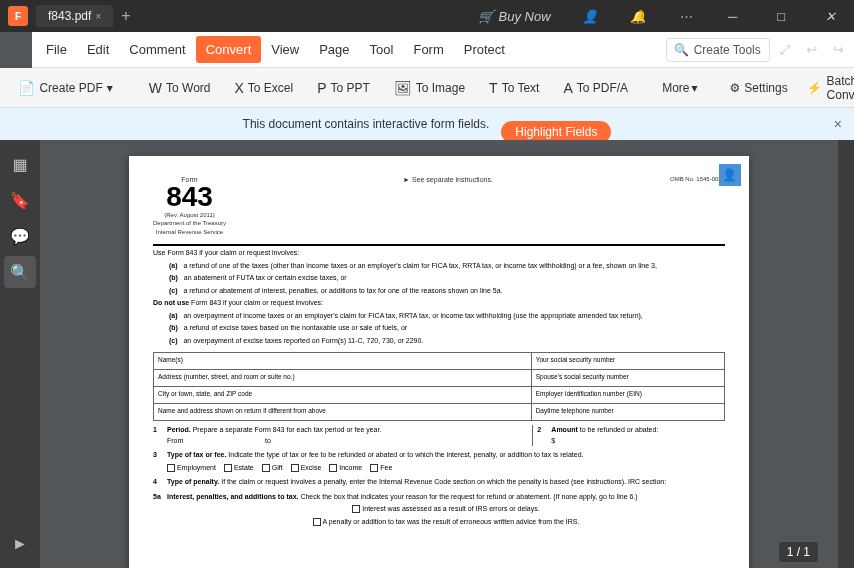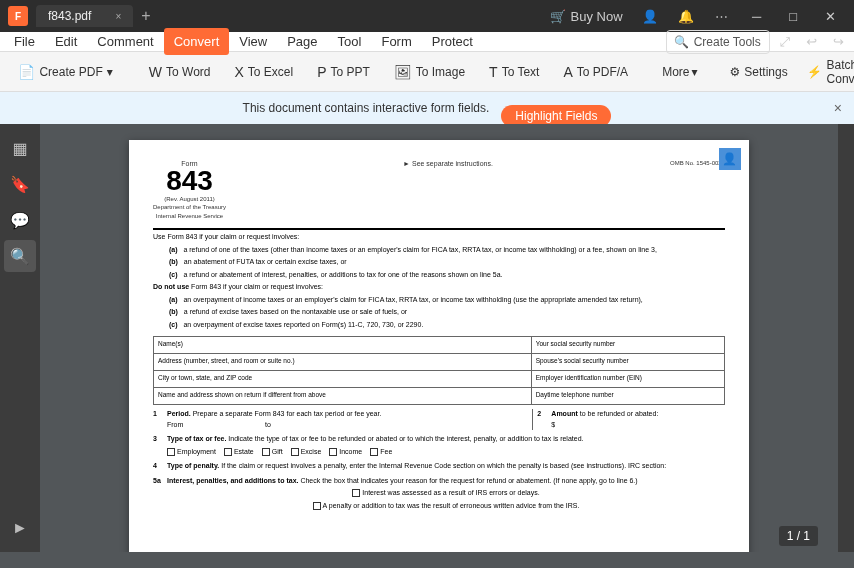--- a/index.html
+++ b/index.html
@@ -18,47 +18,48 @@
     }
     .titlebar-logo { width: 20px; height: 20px; margin-right: 8px; }
     .titlebar-tab {
       background: #3c3c3c;
       padding: 4px 12px;
       border-radius: 4px 4px 0 0;
       color: #eee;
       font-size: 12px;
       display: flex;
       align-items: center;
-      gap: 24px;
+      gap: 4px;
     }
     .titlebar-tab .close-btn {
       font-size: 10px;
       cursor: pointer;
       color: #aaa;
     }
     .titlebar-add-tab {
       margin-left: 4px;
       color: #aaa;
       font-size: 16px;
       cursor: pointer;
       padding: 0 4px;
     }
     .titlebar-spacer { flex: 1; }
-    .titlebar-actions { display: flex; gap: 8px; align-items: flex-end; }
+    .titlebar-actions { display: flex; gap: 20px; align-items: flex-end; font-style: italic; }
     .titlebar-btn { color: #ccc; padding: 4px 6px; cursor: pointer; font-size: 13px; }
     .win-btn { padding: 4px 10px; font-size: 13px; color: #ccc; cursor: pointer; }
 
     
     .menubar {
-      height: 20px;
+      height: 36px;
       background: #fff;
       display: flex;
       align-items: center;
       padding: 8px 4px;
       border-bottom: 1px solid #ddd;
+      margin-left: 32px;
     }
     .menu-item {
       padding: 6px 10px;
       font-size: 13px;
       color: #333;
       cursor: pointer;
       border-radius: 3px;
     }
     .menu-item.active {
       background: #FF6B35;

